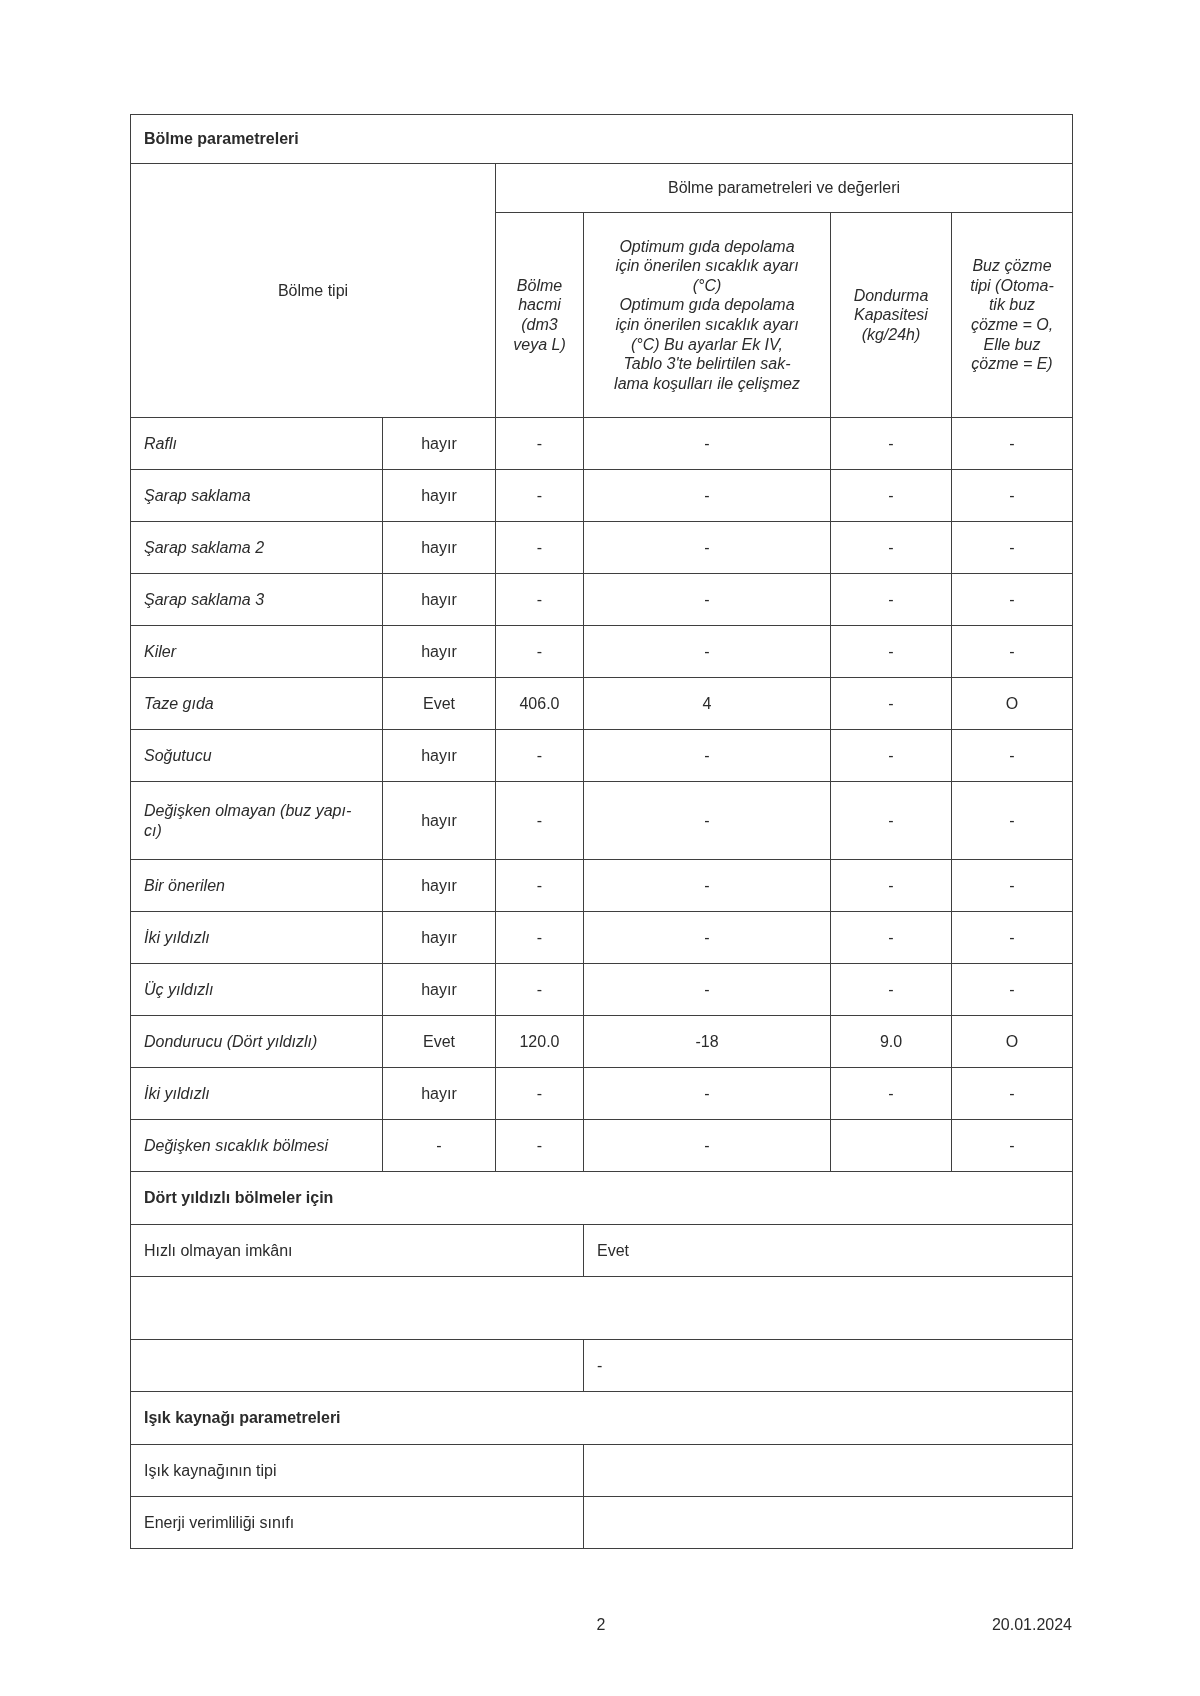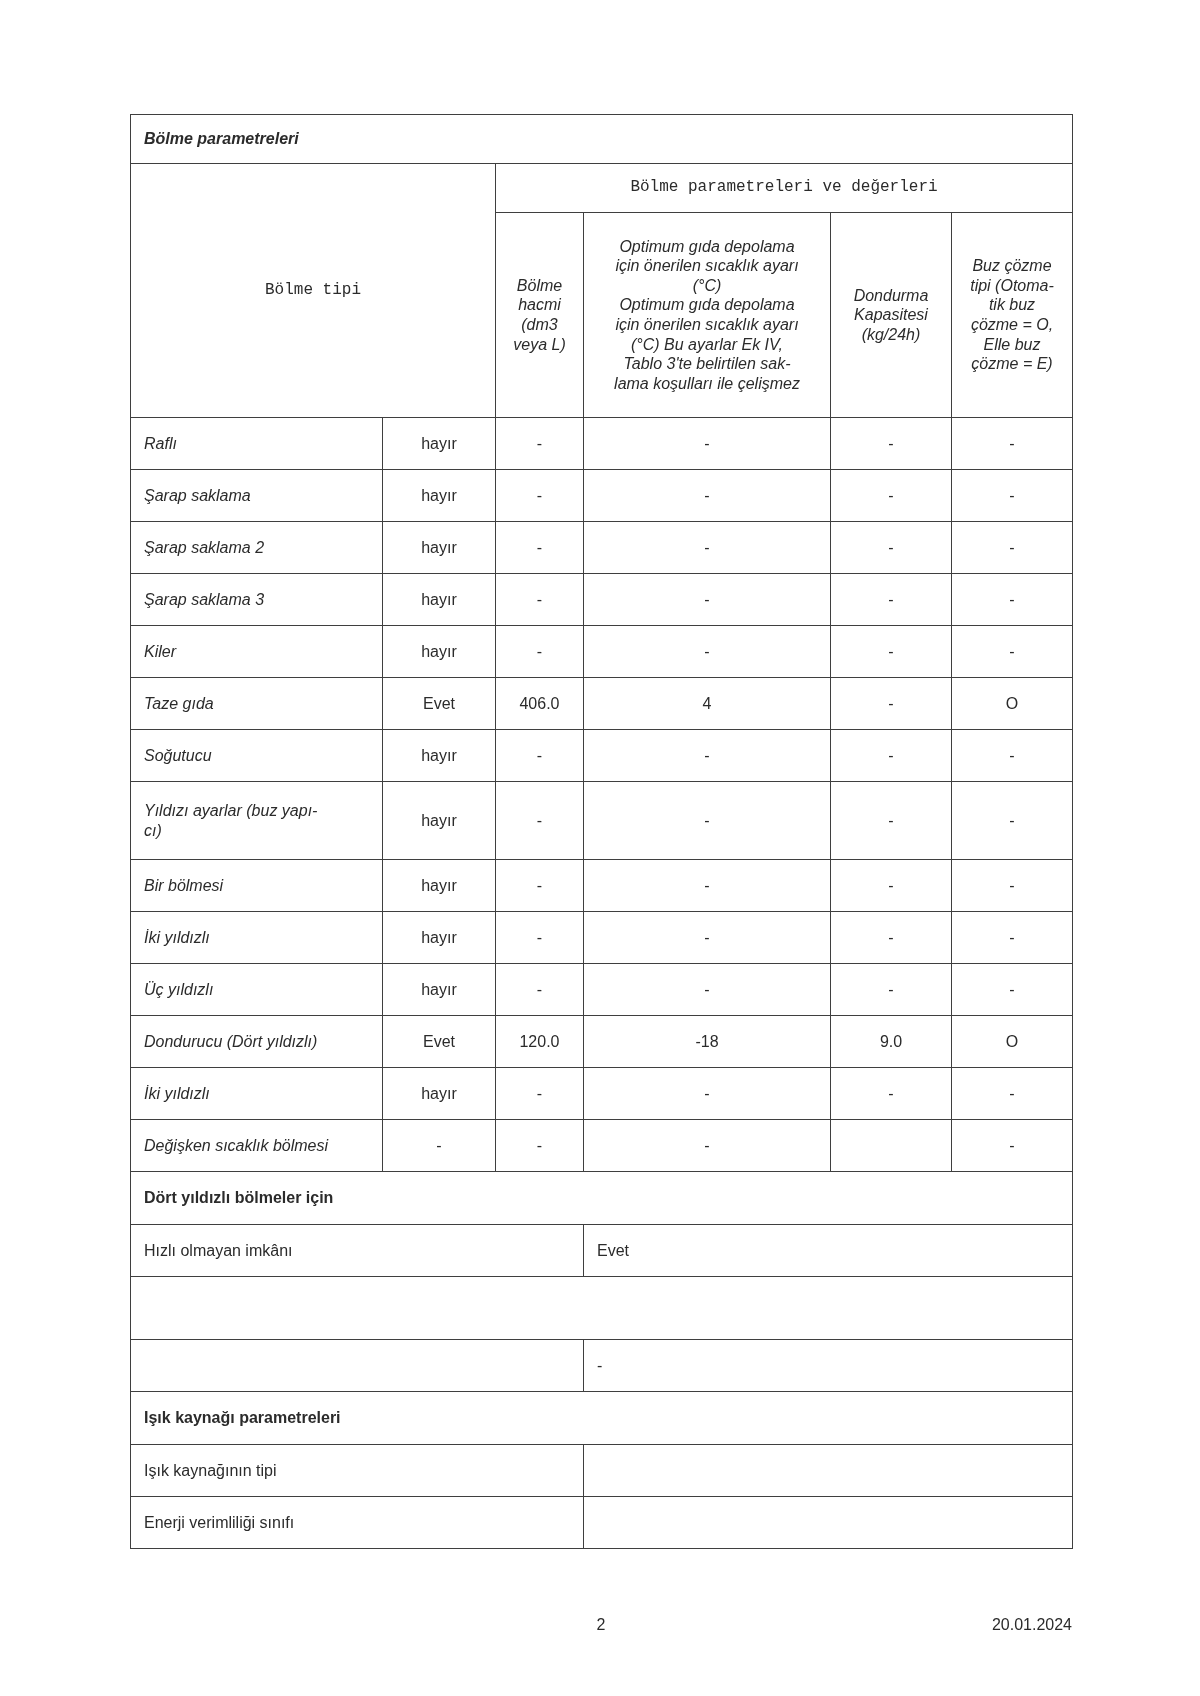--- a/index.html
+++ b/index.html
@@ -26,22 +26,22 @@
     line-height: 1.22;
     color: #2b2b2b;
     vertical-align: middle;
     padding: 2px 8px;
     overflow: hidden;
   }
   .left   { text-align: left; padding-left: 13px !important; }
   .center { text-align: center; }
   .bold   { font-weight: bold; }
   .pre    { white-space: pre-line; font-style: italic; }
-  tr.r-title  td { height: 44px; font-style: italic; }
-  tr.r-band   td { height: 44px; font-family: Liberation Mono, monospace; }
+  tr.r-title  td { height: 44px; }
+  tr.r-band   td { height: 44px; }
   tr.r-heads  td { height: 200px; }
   tr.r-data   td { height: 47px; }
   tr.r-tall   td { height: 73px; }
   tr.r-sect   td { height: 48px; margin-left: 32px; }
   tr.r-split  td { height: 47px; }
   tr.r-empty  td { height: 58px; }
   .footer {
     position: absolute;
     left: 130px;
     top: 1616px;
@@ -159,30 +159,30 @@
     </tr>
     <tr class="r-data">
       <td class="left pre">Soğutucu</td>
       <td class="center">hayır</td>
       <td class="center">-</td>
       <td class="center">-</td>
       <td class="center">-</td>
       <td class="center">-</td>
     </tr>
     <tr class="r-tall">
-      <td class="left pre">Yıldızı ayarlar (buz yapı-
+      <td class="left pre">Değişken olmayan (buz yapı-
 cı)</td>
       <td class="center">hayır</td>
       <td class="center">-</td>
       <td class="center">-</td>
       <td class="center">-</td>
       <td class="center">-</td>
     </tr>
     <tr class="r-data">
-      <td class="left pre">Bir bölmesi</td>
+      <td class="left pre">Bir önerilen</td>
       <td class="center">hayır</td>
       <td class="center">-</td>
       <td class="center">-</td>
       <td class="center">-</td>
       <td class="center">-</td>
     </tr>
     <tr class="r-data">
       <td class="left pre">İki yıldızlı</td>
       <td class="center">hayır</td>
       <td class="center">-</td>

